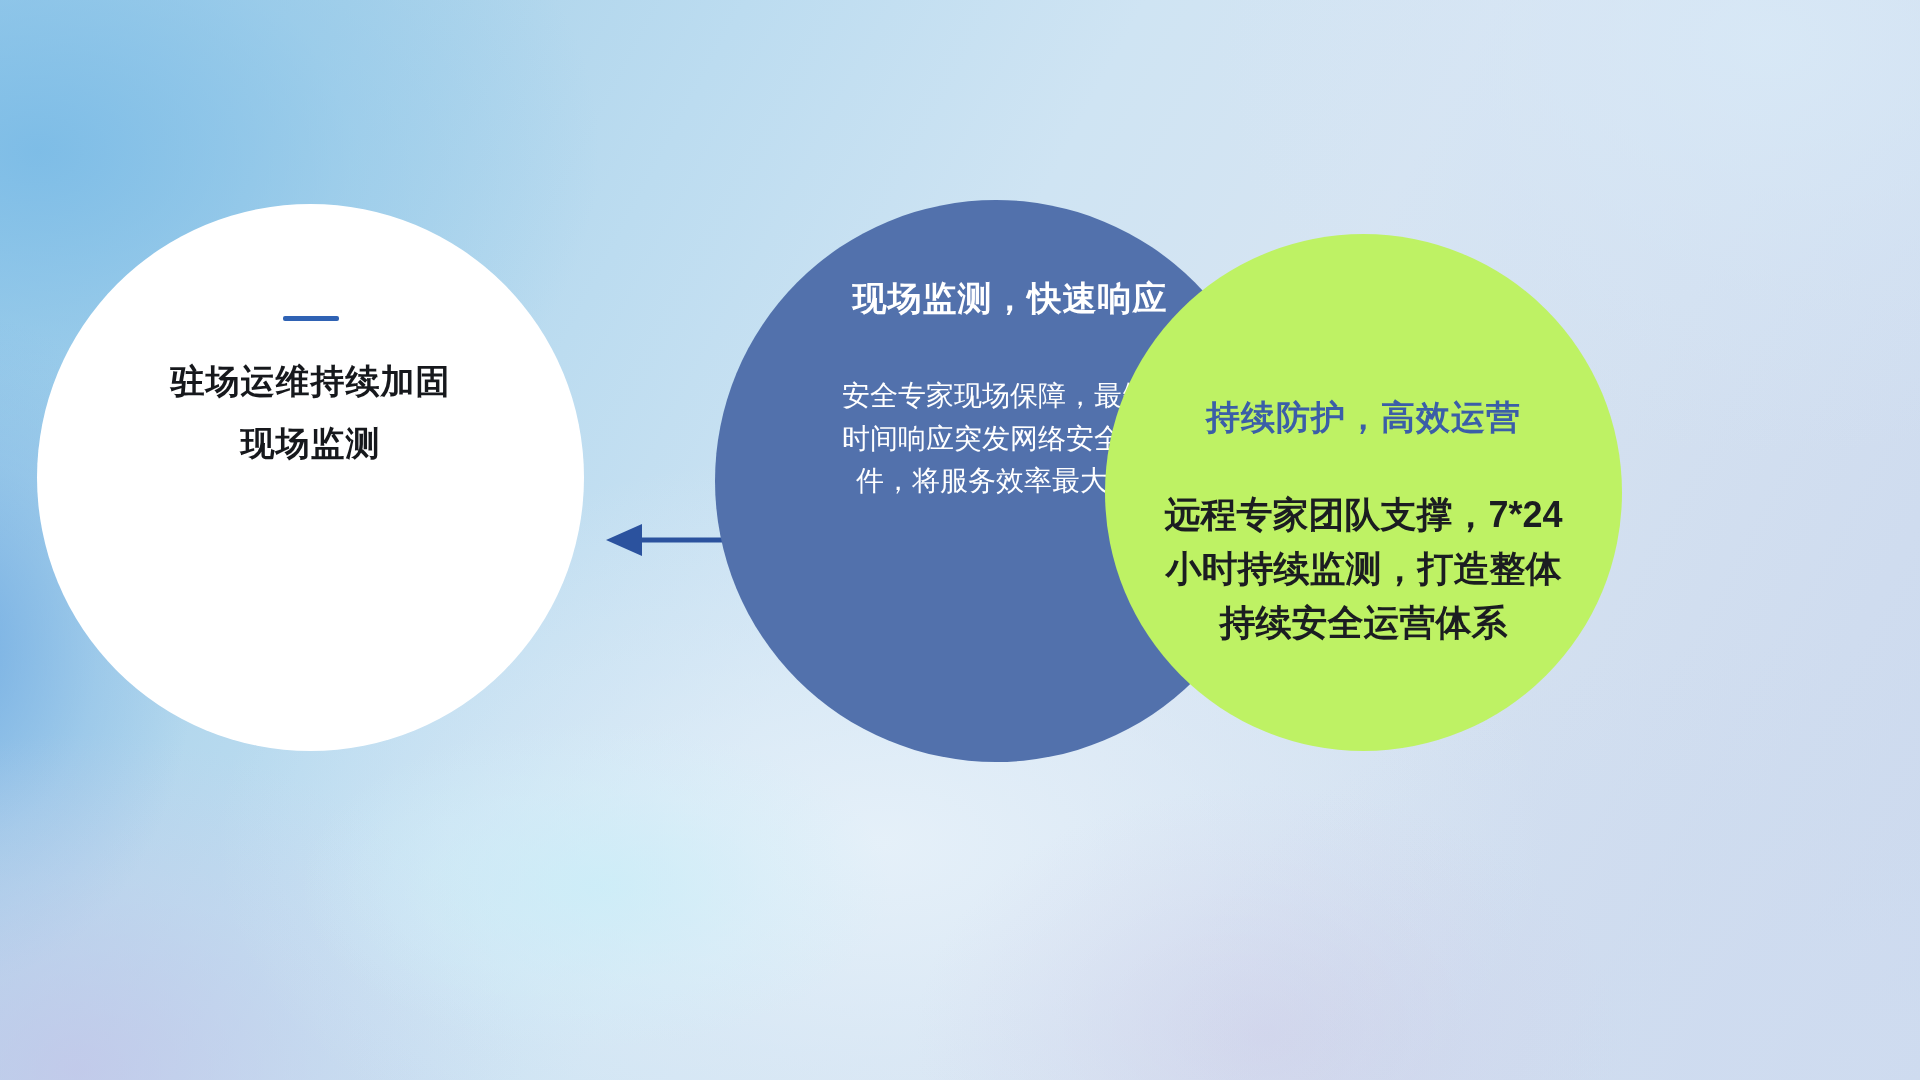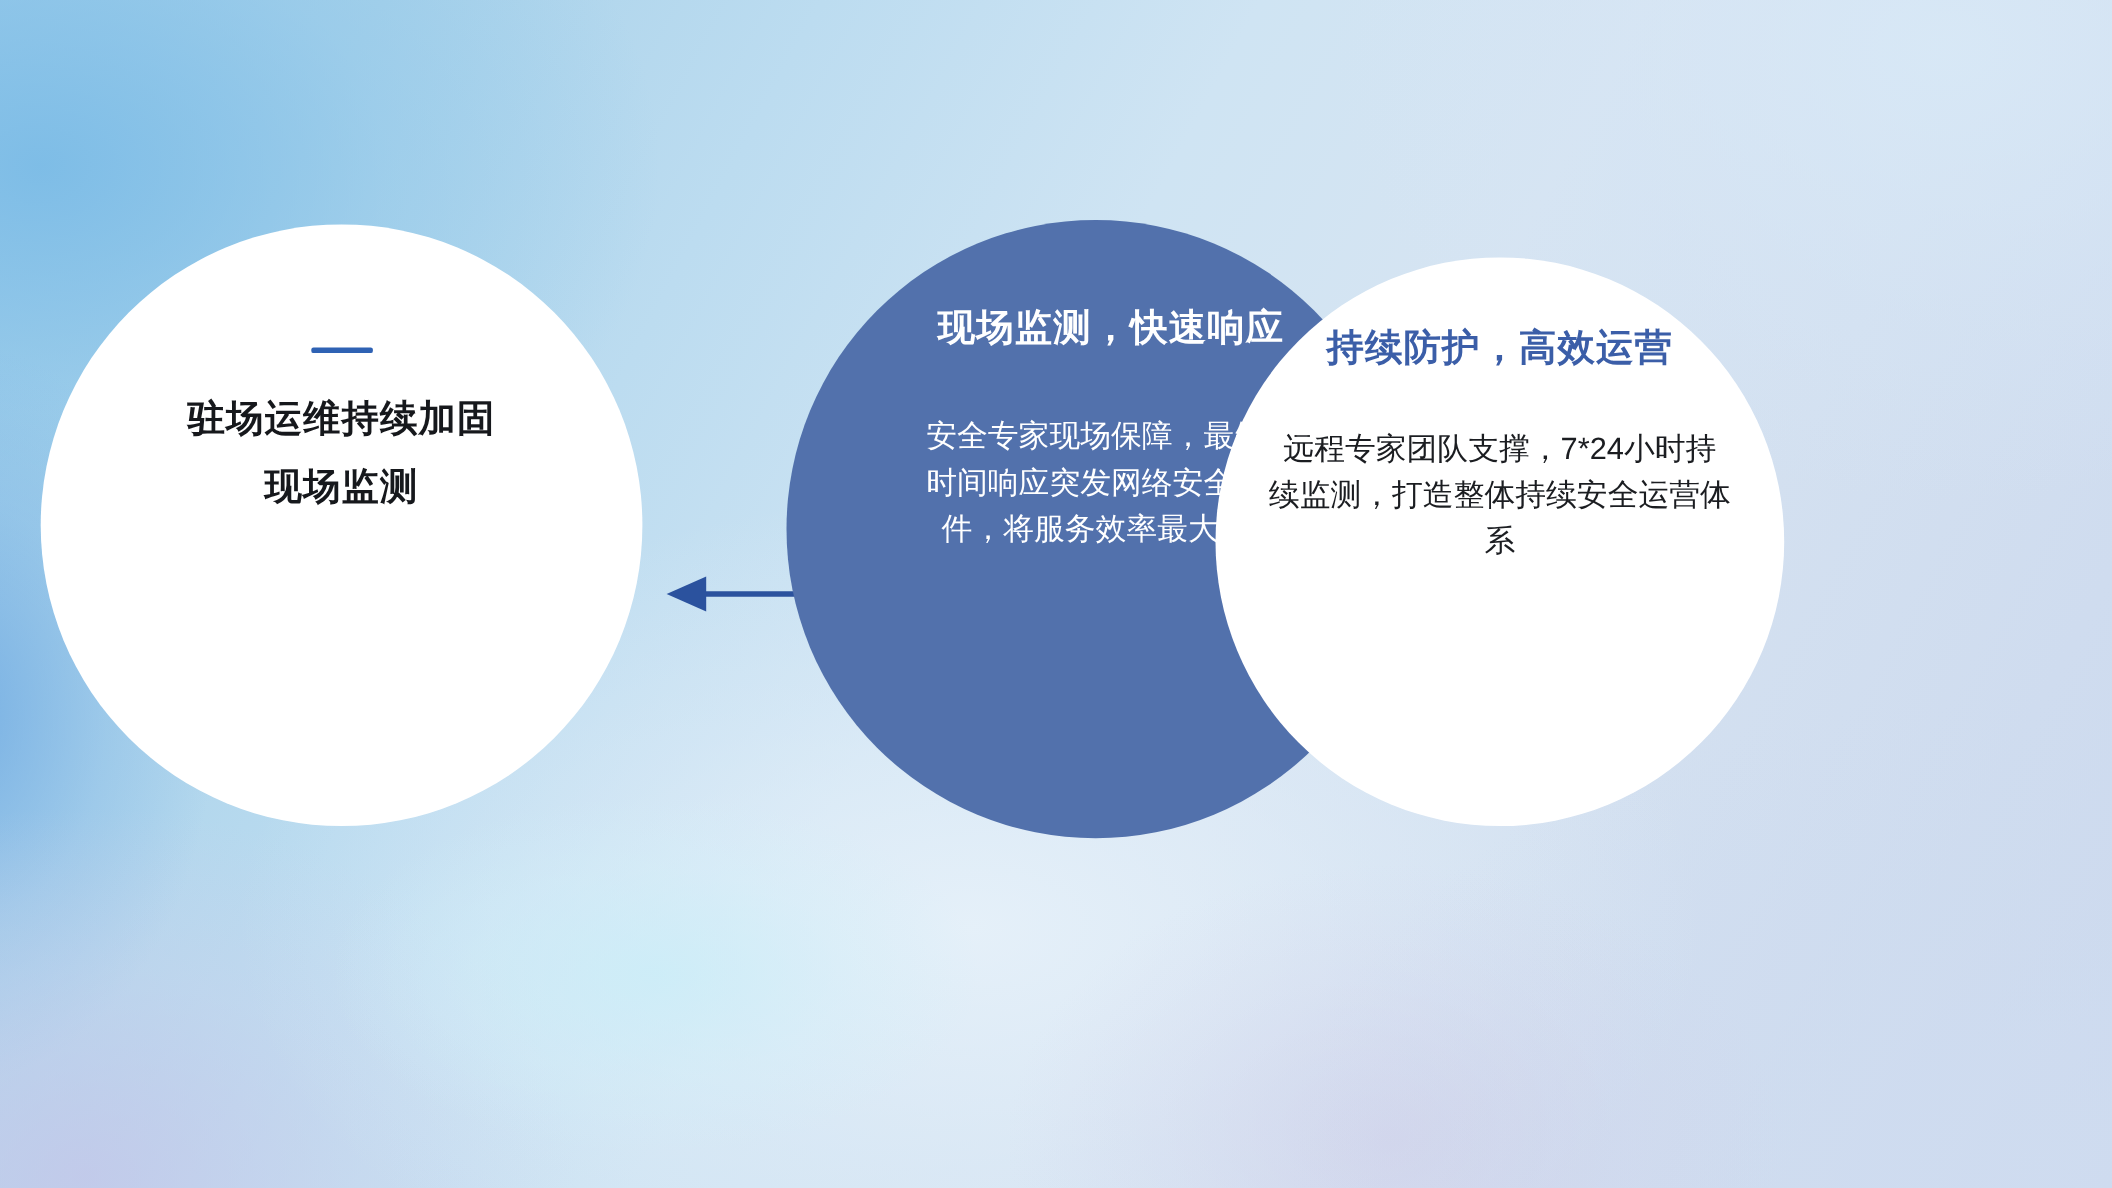--- a/index.html
+++ b/index.html
@@ -113,23 +113,24 @@
     background: #5271ac;
     z-index: 2;
     padding-top: 80px;
   }
 
   #circle-right {
     left: 1105px;
     top: 234px;
     width: 517px;
     height: 517px;
-    background: #ffffff;
+    background: #bef264;
     z-index: 3;
     padding-top: 64px;
+    justify-content: center;
   }
 
   
   .divider-dash {
     width: 56px;
     height: 5px;
     border-radius: 2px;
     background: #2f62b4;
     margin-bottom: 43px;
   }
@@ -177,25 +178,25 @@
     font-size: 34px;
     font-weight: 700;
     color: #3b5ea8;
     letter-spacing: 1px;
     white-space: nowrap;
     line-height: 1.1;
   }
   .body-right {
     margin-top: 52px;
     width: 420px;
-    font-size: 28px;
+    font-size: 36px;
     line-height: 1.5;
     color: #1b1d21;
     text-align: center;
-    font-weight: 400;
+    font-weight: 700;
   }
 
   
   #arrow {
     position: absolute;
     left: 600px;
     top: 516px;
     width: 280px;
     height: 48px;
     z-index: 1;

